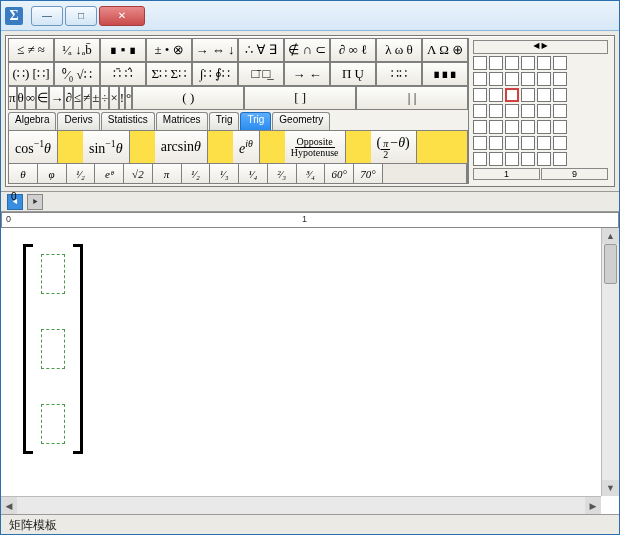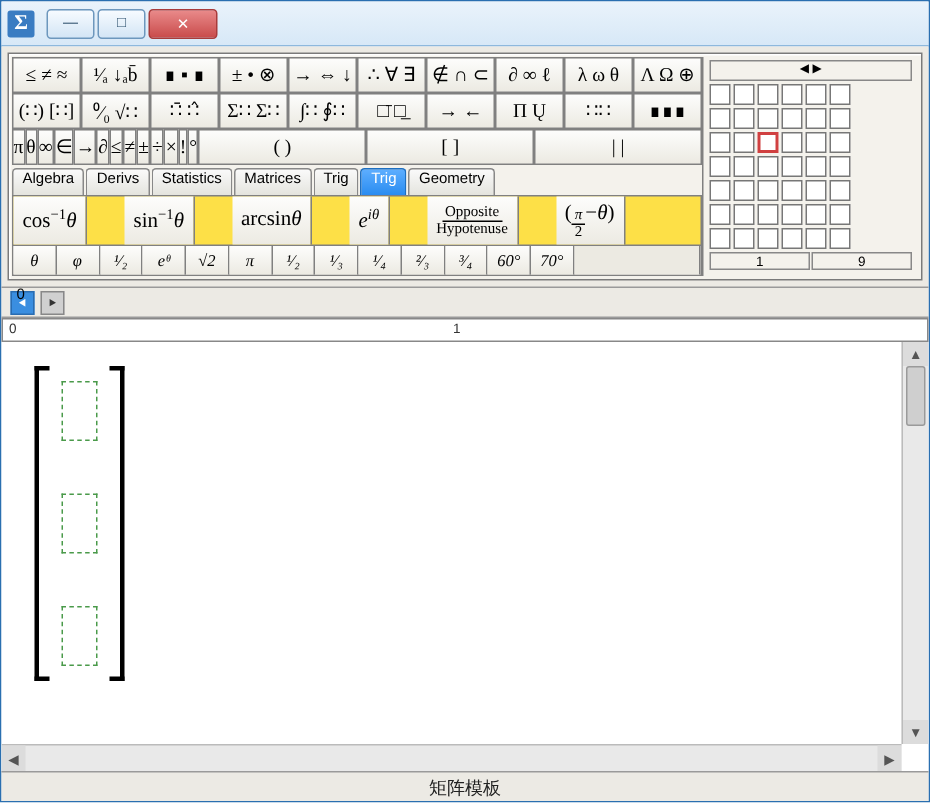--- a/index.html
+++ b/index.html
@@ -38,21 +38,21 @@
   .scroll-v { position:absolute; right:0; top:0; bottom:18px; width:18px; background:#e9e9e9; border-left:1px solid #bbb;}
   .scroll-v .thumb{ position:absolute; top:16px; left:2px; right:2px; height:40px; background:#cfcfcf; border:1px solid #9a9a9a; border-radius:2px;}
   .scroll-v .arr{ position:absolute; left:0; right:0; height:16px; background:#dcdcdc; display:flex;align-items:center;justify-content:center;font-size:9px;color:#555;}
   .scroll-h { position:absolute; left:0; right:18px; bottom:0; height:18px; background:#e9e9e9; border-top:1px solid #bbb;}
   .scroll-h .arr{ position:absolute; top:0; bottom:0; width:16px; background:#dcdcdc; display:flex;align-items:center;justify-content:center;font-size:9px;color:#555;}
   .matrix { position:absolute; left:16px; top:10px; font-family:"Times New Roman",serif;}
   .bracket { position:absolute; width:10px; height:210px; border:3px solid #000;}
   .bracket.left { border-right:none; left:0; top:0;}
   .bracket.right { border-left:none; left:50px; top:0;}
   .slot { position:absolute; left:18px; width:24px; height:40px; border:1px dashed #4a9a4a;}
-  .statusbar { height:20px; background:#eceae4; border-top:1px solid #9a9a9a; padding:2px 8px; font-size:12px; color:#222;text-align:center;}
+  .statusbar { height:20px; background:#eceae4; border-top:1px solid #9a9a9a; padding:2px 8px; font-size:12px; color:#222;}
   sup{font-size:0.7em;}
   .frac{display:inline-flex;flex-direction:column;align-items:center;font-size:10px;line-height:1;}
   .frac .n{border-bottom:1px solid #000;padding:0 2px;}
 </style>
 </head>
 <body>
 
 <div class="window">
 
   <div class="titlebar">

